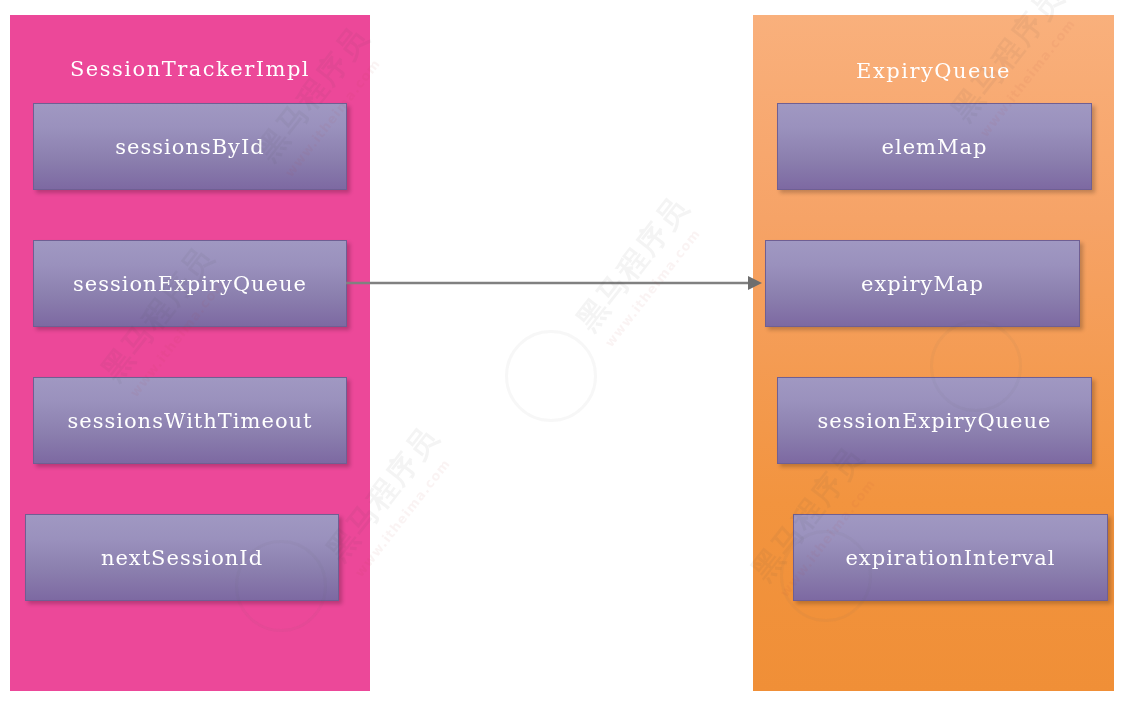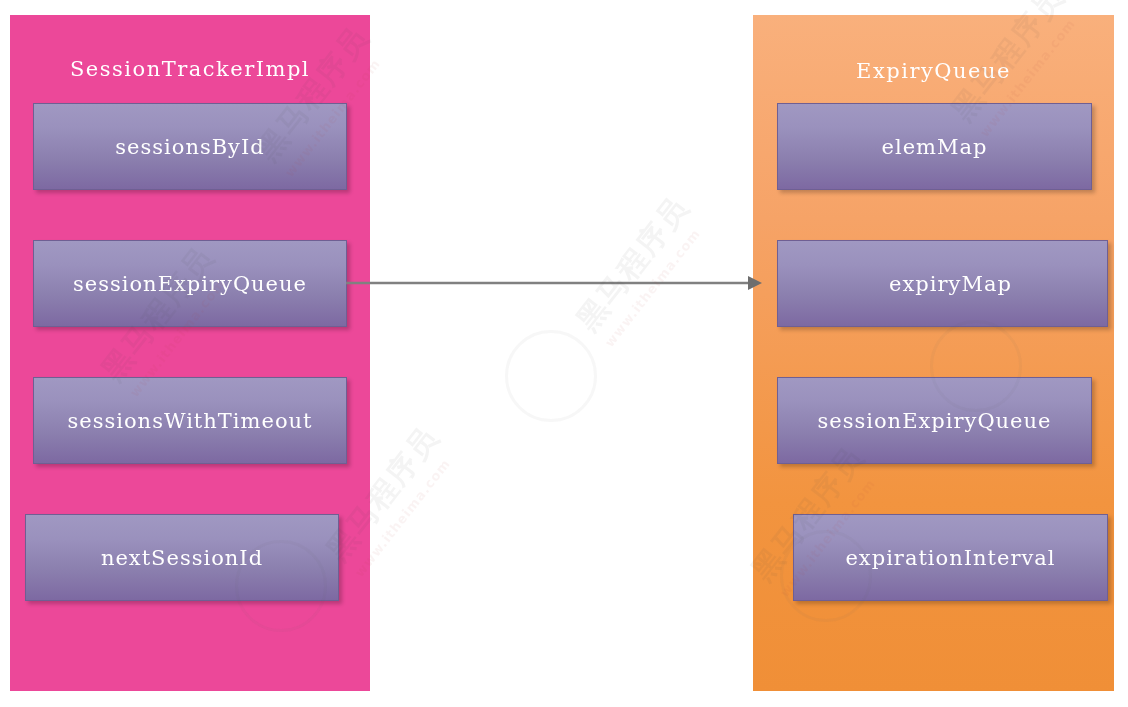--- a/index.html
+++ b/index.html
@@ -164,21 +164,21 @@
   </div>
 
   <div class="class-panel" id="panel-right" style="left:753px; top:15px; width:361px; height:676px; background:linear-gradient(to bottom, #F9B07C 0%, #F6A367 30%, #F2943F 72%, #F08F37 100%);">
 
     <div class="panel-title" style="top:44px;">ExpiryQueue</div>
 
     <div class="field-box" style="left:24px; top:88px; width:313px; height:85px;">
       <span class="field-label">elemMap</span>
     </div>
 
-    <div class="field-box" style="left:24px; top:225px; width:313px; height:85px;padding-left:16px;">
+    <div class="field-box" style="left:12px; top:225px; width:313px; height:85px;">
       <span class="field-label">expiryMap</span>
     </div>
 
     <div class="field-box" style="left:24px; top:362px; width:313px; height:85px;">
       <span class="field-label">sessionExpiryQueue</span>
     </div>
 
     <div class="field-box" style="left:40px; top:499px; width:313px; height:85px;">
       <span class="field-label">expirationInterval</span>
     </div>

